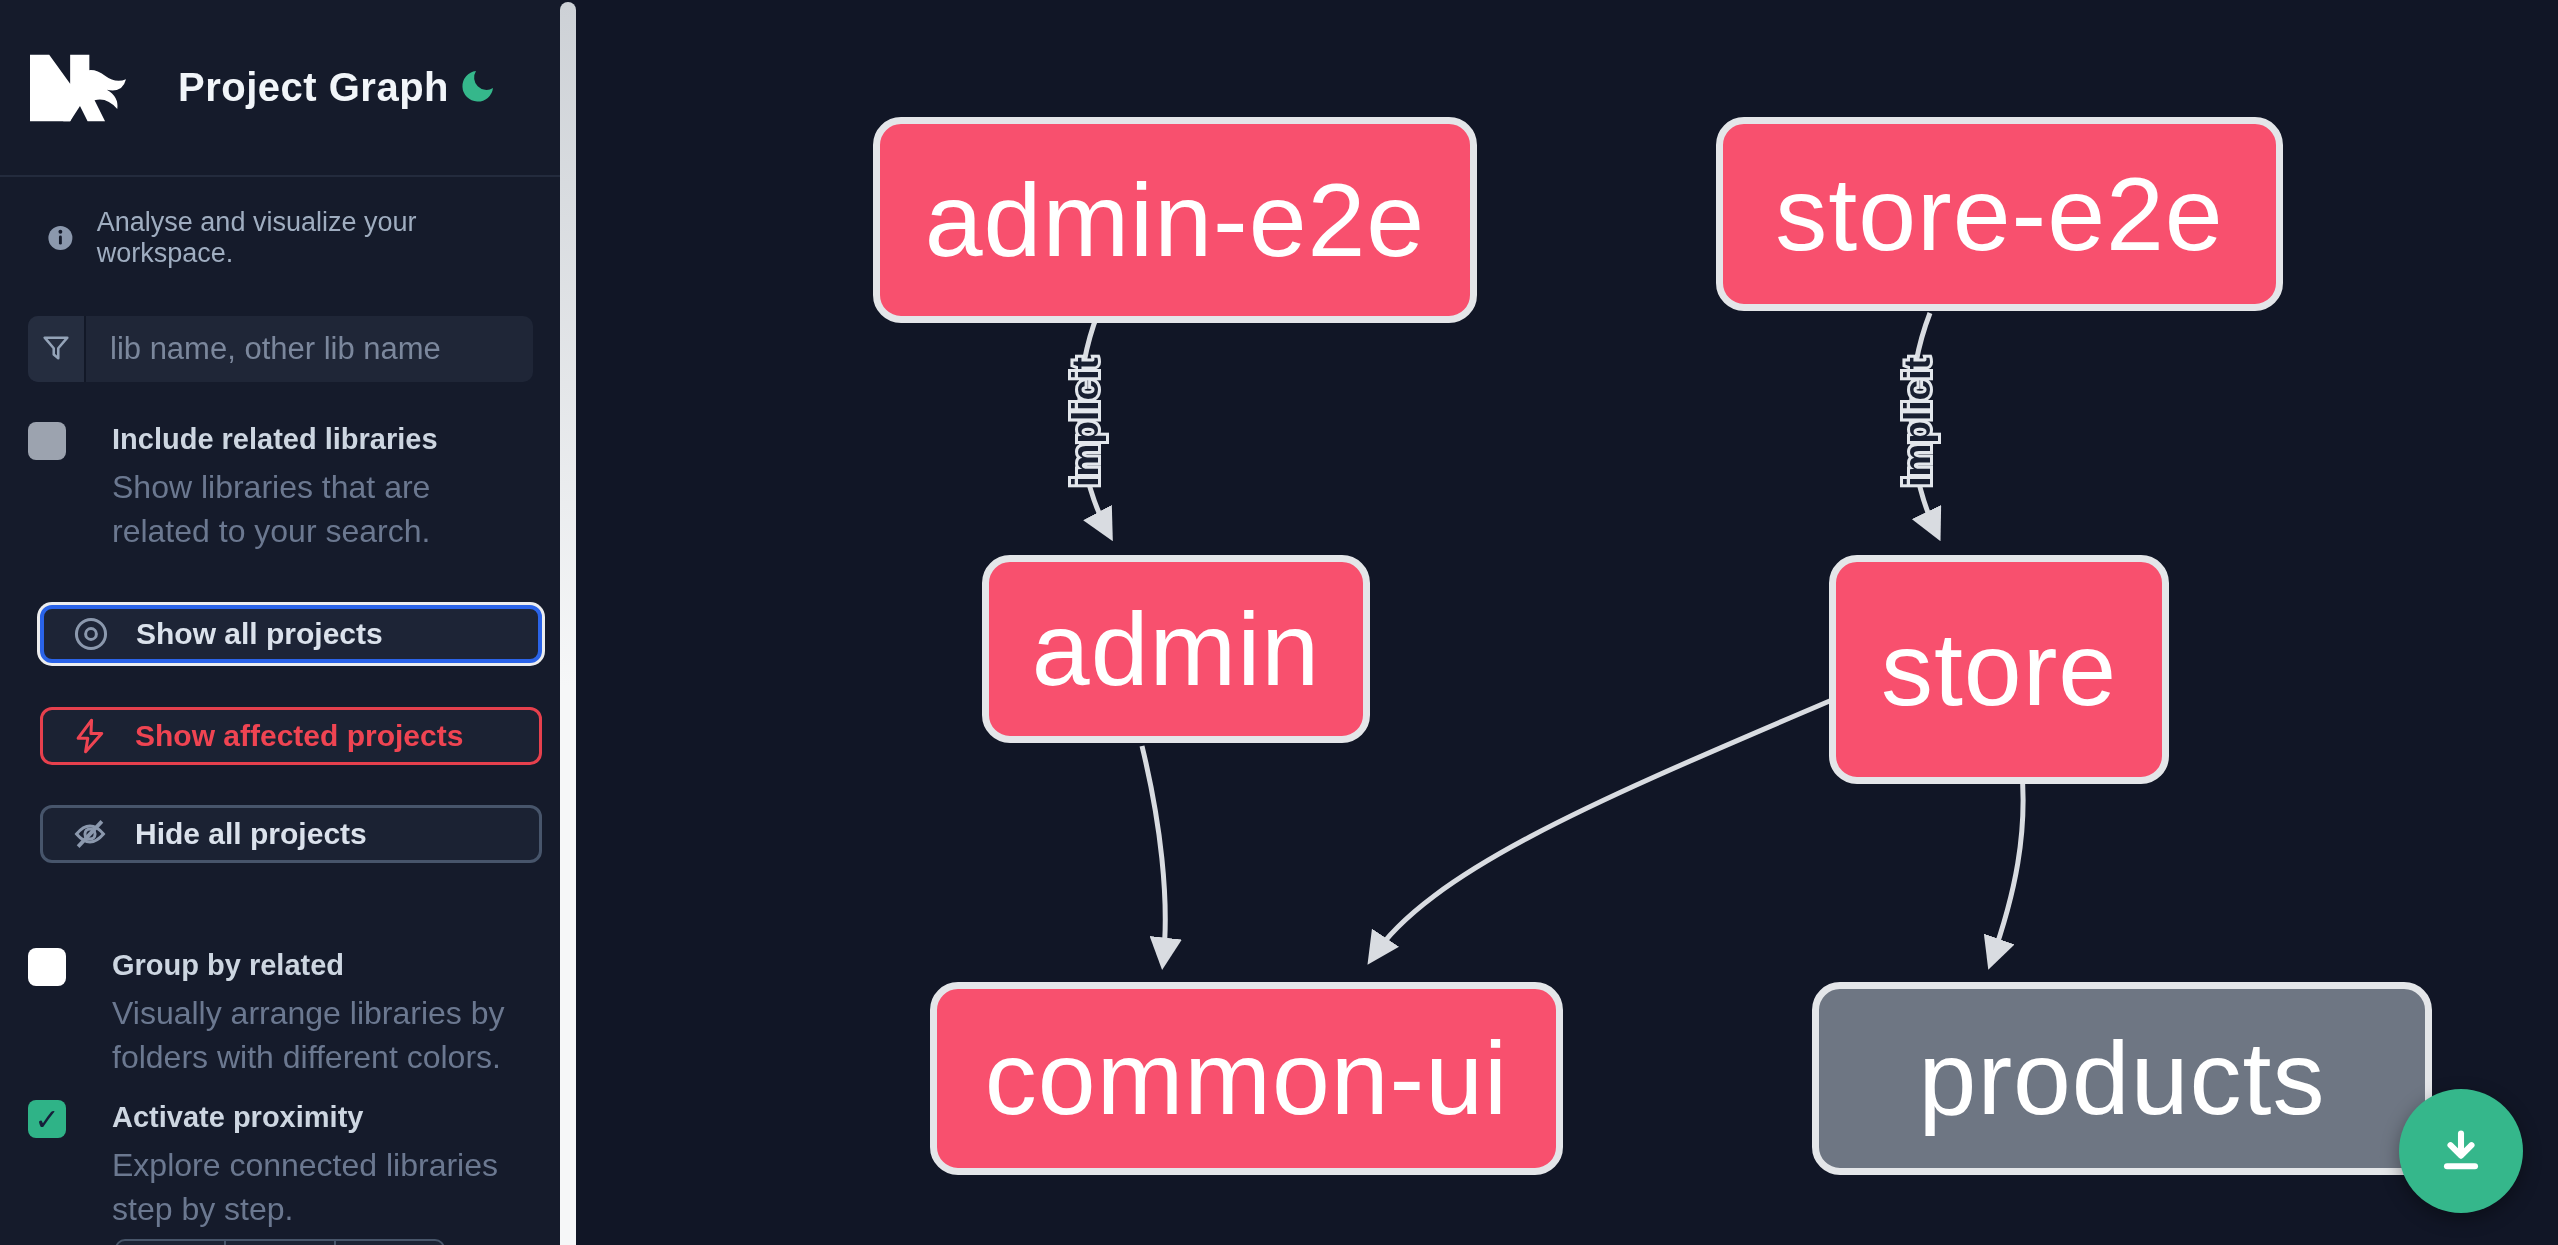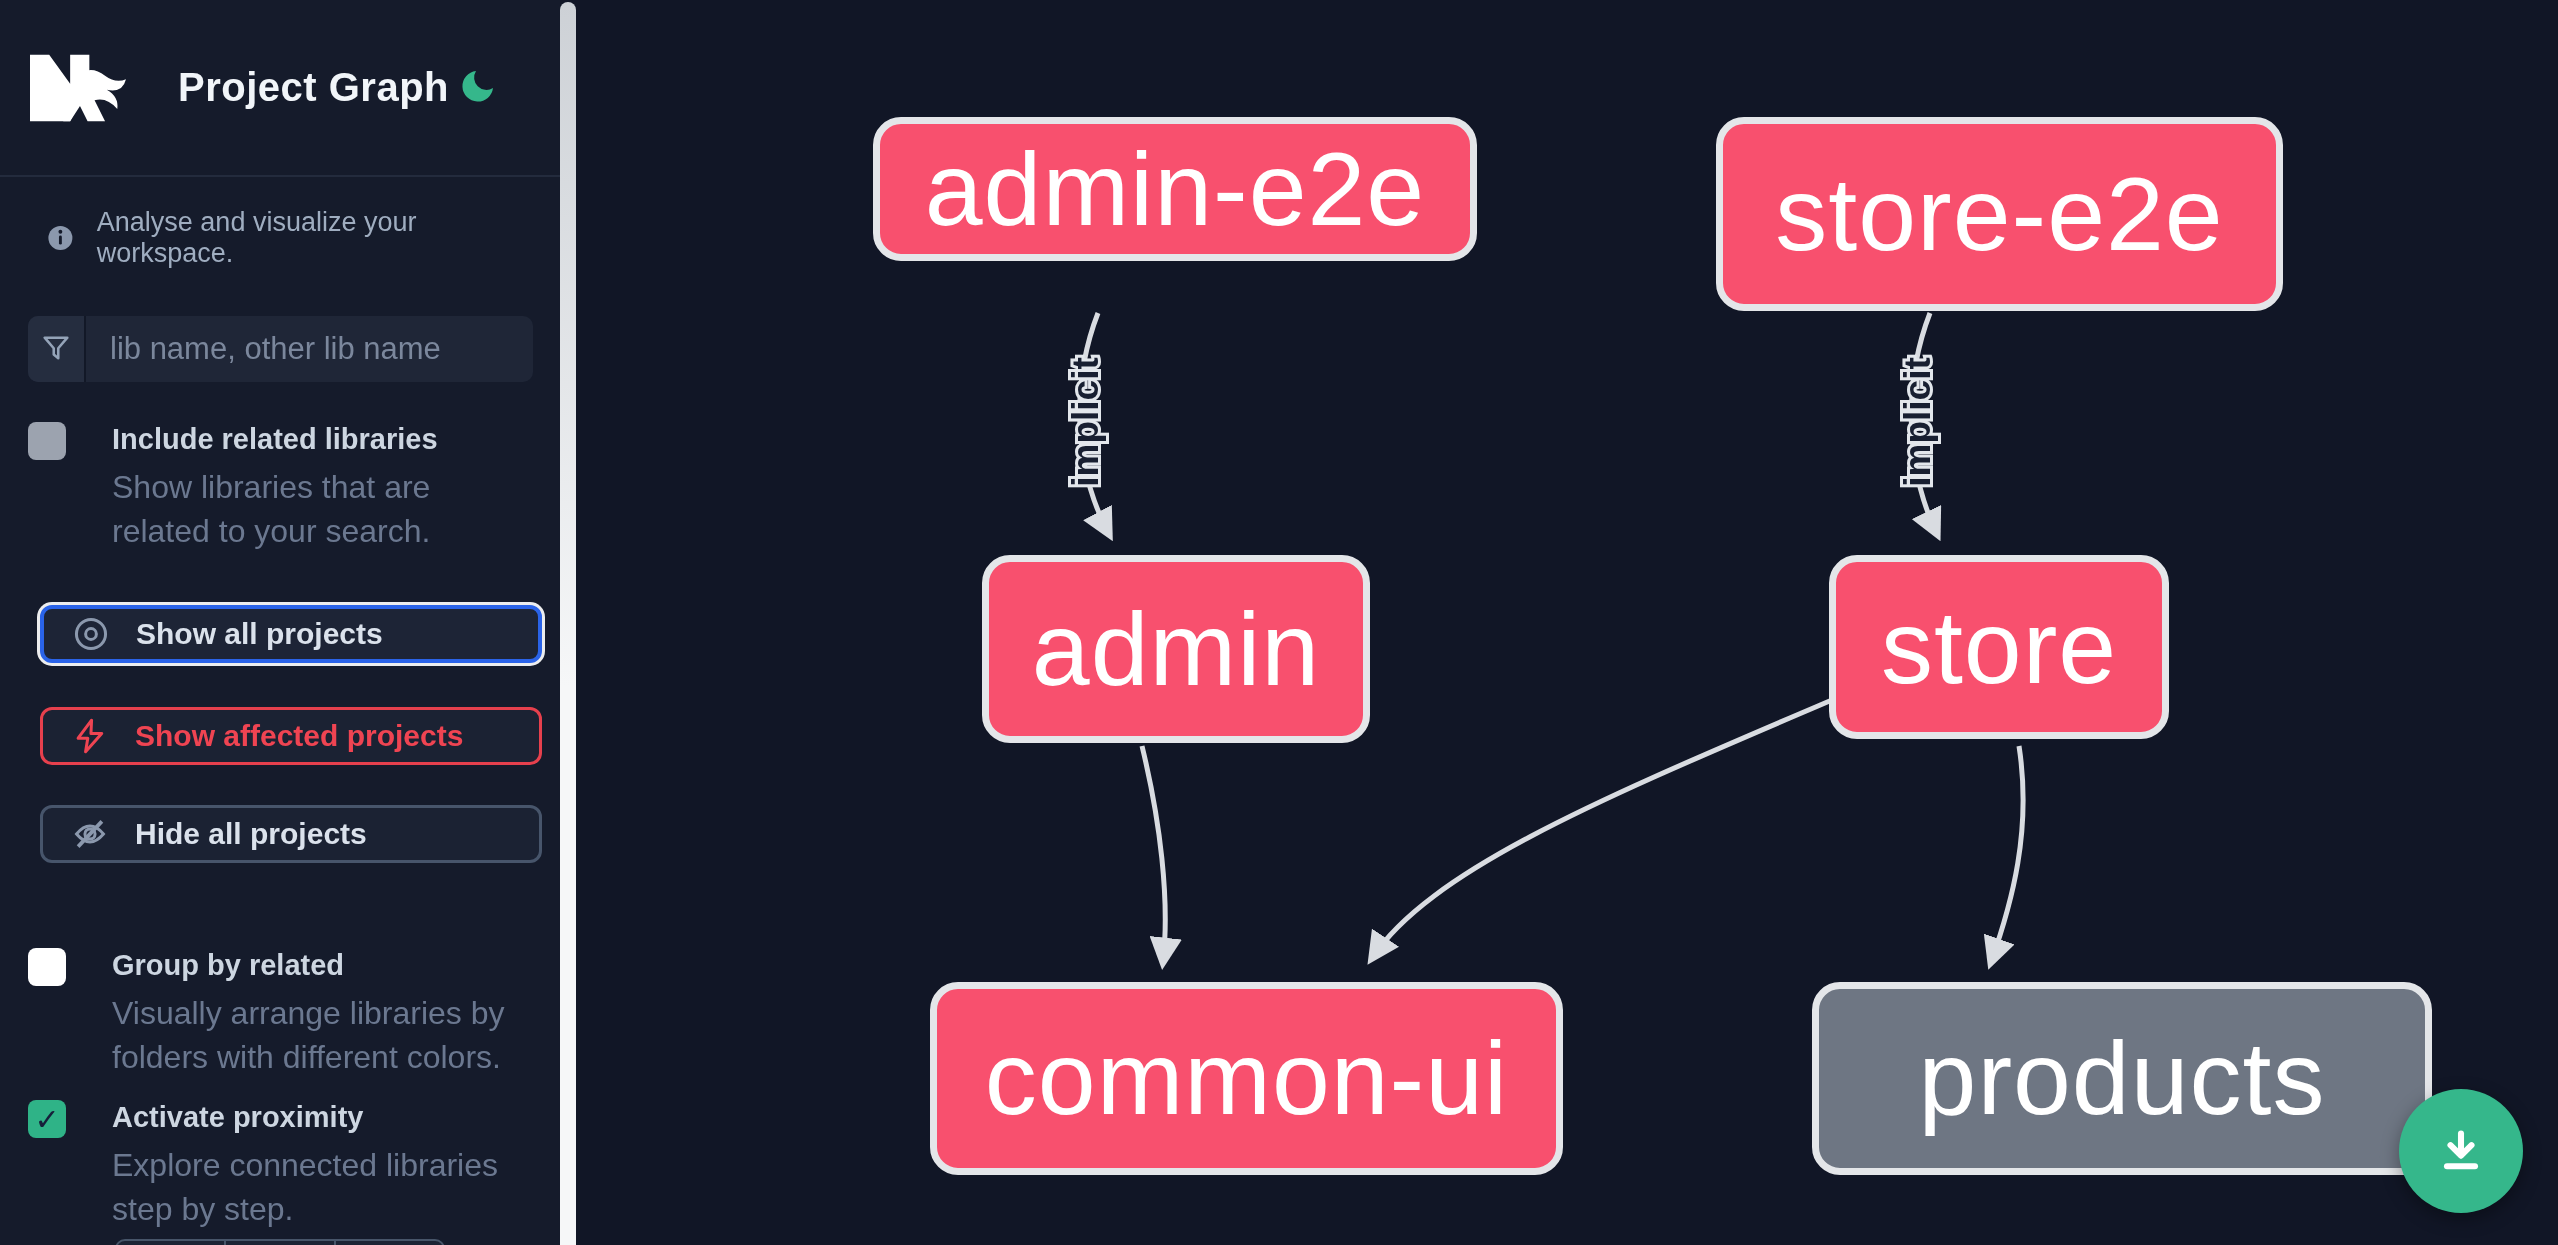--- a/index.html
+++ b/index.html
@@ -179,27 +179,27 @@
         <path d="M1142 746 C1160 820 1170 900 1163 962" marker-end="url(#arrow)"></path>
         <path d="M1832 700 C1610 795 1432 868 1372 958" marker-end="url(#arrow)"></path>
         <path d="M2019 746 C2032 830 2012 903 1991 962" marker-end="url(#arrow)"></path>
       </g>
       <g font-family="Liberation Sans, DejaVu Sans, sans-serif" font-size="37" font-weight="700" fill="#181f31" stroke="#e3e7ec" stroke-width="6" paint-order="stroke" text-anchor="middle">
         <text x="1085" y="435" transform="rotate(-90 1085 422)">implicit</text>
         <text x="1917" y="435" transform="rotate(-90 1917 422)">implicit</text>
       </g>
     </svg>
 
-    <div class="gnode n-pink" style="left:297px; top:117px; width:604px; height:144px;">admin-e2e</div>
+    <div class="gnode n-pink" style="left:297px; top:117px; width:604px; height:206px;">admin-e2e</div>
 
     <div class="gnode n-pink" style="left:1140px; top:117px; width:567px; height:194px;">store-e2e</div>
 
     <div class="gnode n-pink" style="left:406px; top:555px; width:388px; height:188px;">admin</div>
 
-    <div class="gnode n-pink" style="left:1253px; top:555px; width:340px; height:184px;">store</div>
+    <div class="gnode n-pink" style="left:1253px; top:555px; width:340px; height:229px;">store</div>
 
     <div class="gnode n-pink" style="left:354px; top:982px; width:633px; height:193px;">common-ui</div>
 
     <div class="gnode n-gray" style="left:1236px; top:982px; width:620px; height:193px;">products</div>
 
     <button class="fab">
       <svg width="56" height="56" viewBox="0 0 24 24" fill="none" stroke="#ffffff" stroke-width="2.6" stroke-linecap="round" stroke-linejoin="round">
         <line x1="12" y1="4.5" x2="12" y2="13"></line>
         <polyline points="7.5,9.5 12,14 16.5,9.5"></polyline>
         <line x1="6" y1="18.5" x2="18" y2="18.5"></line>

